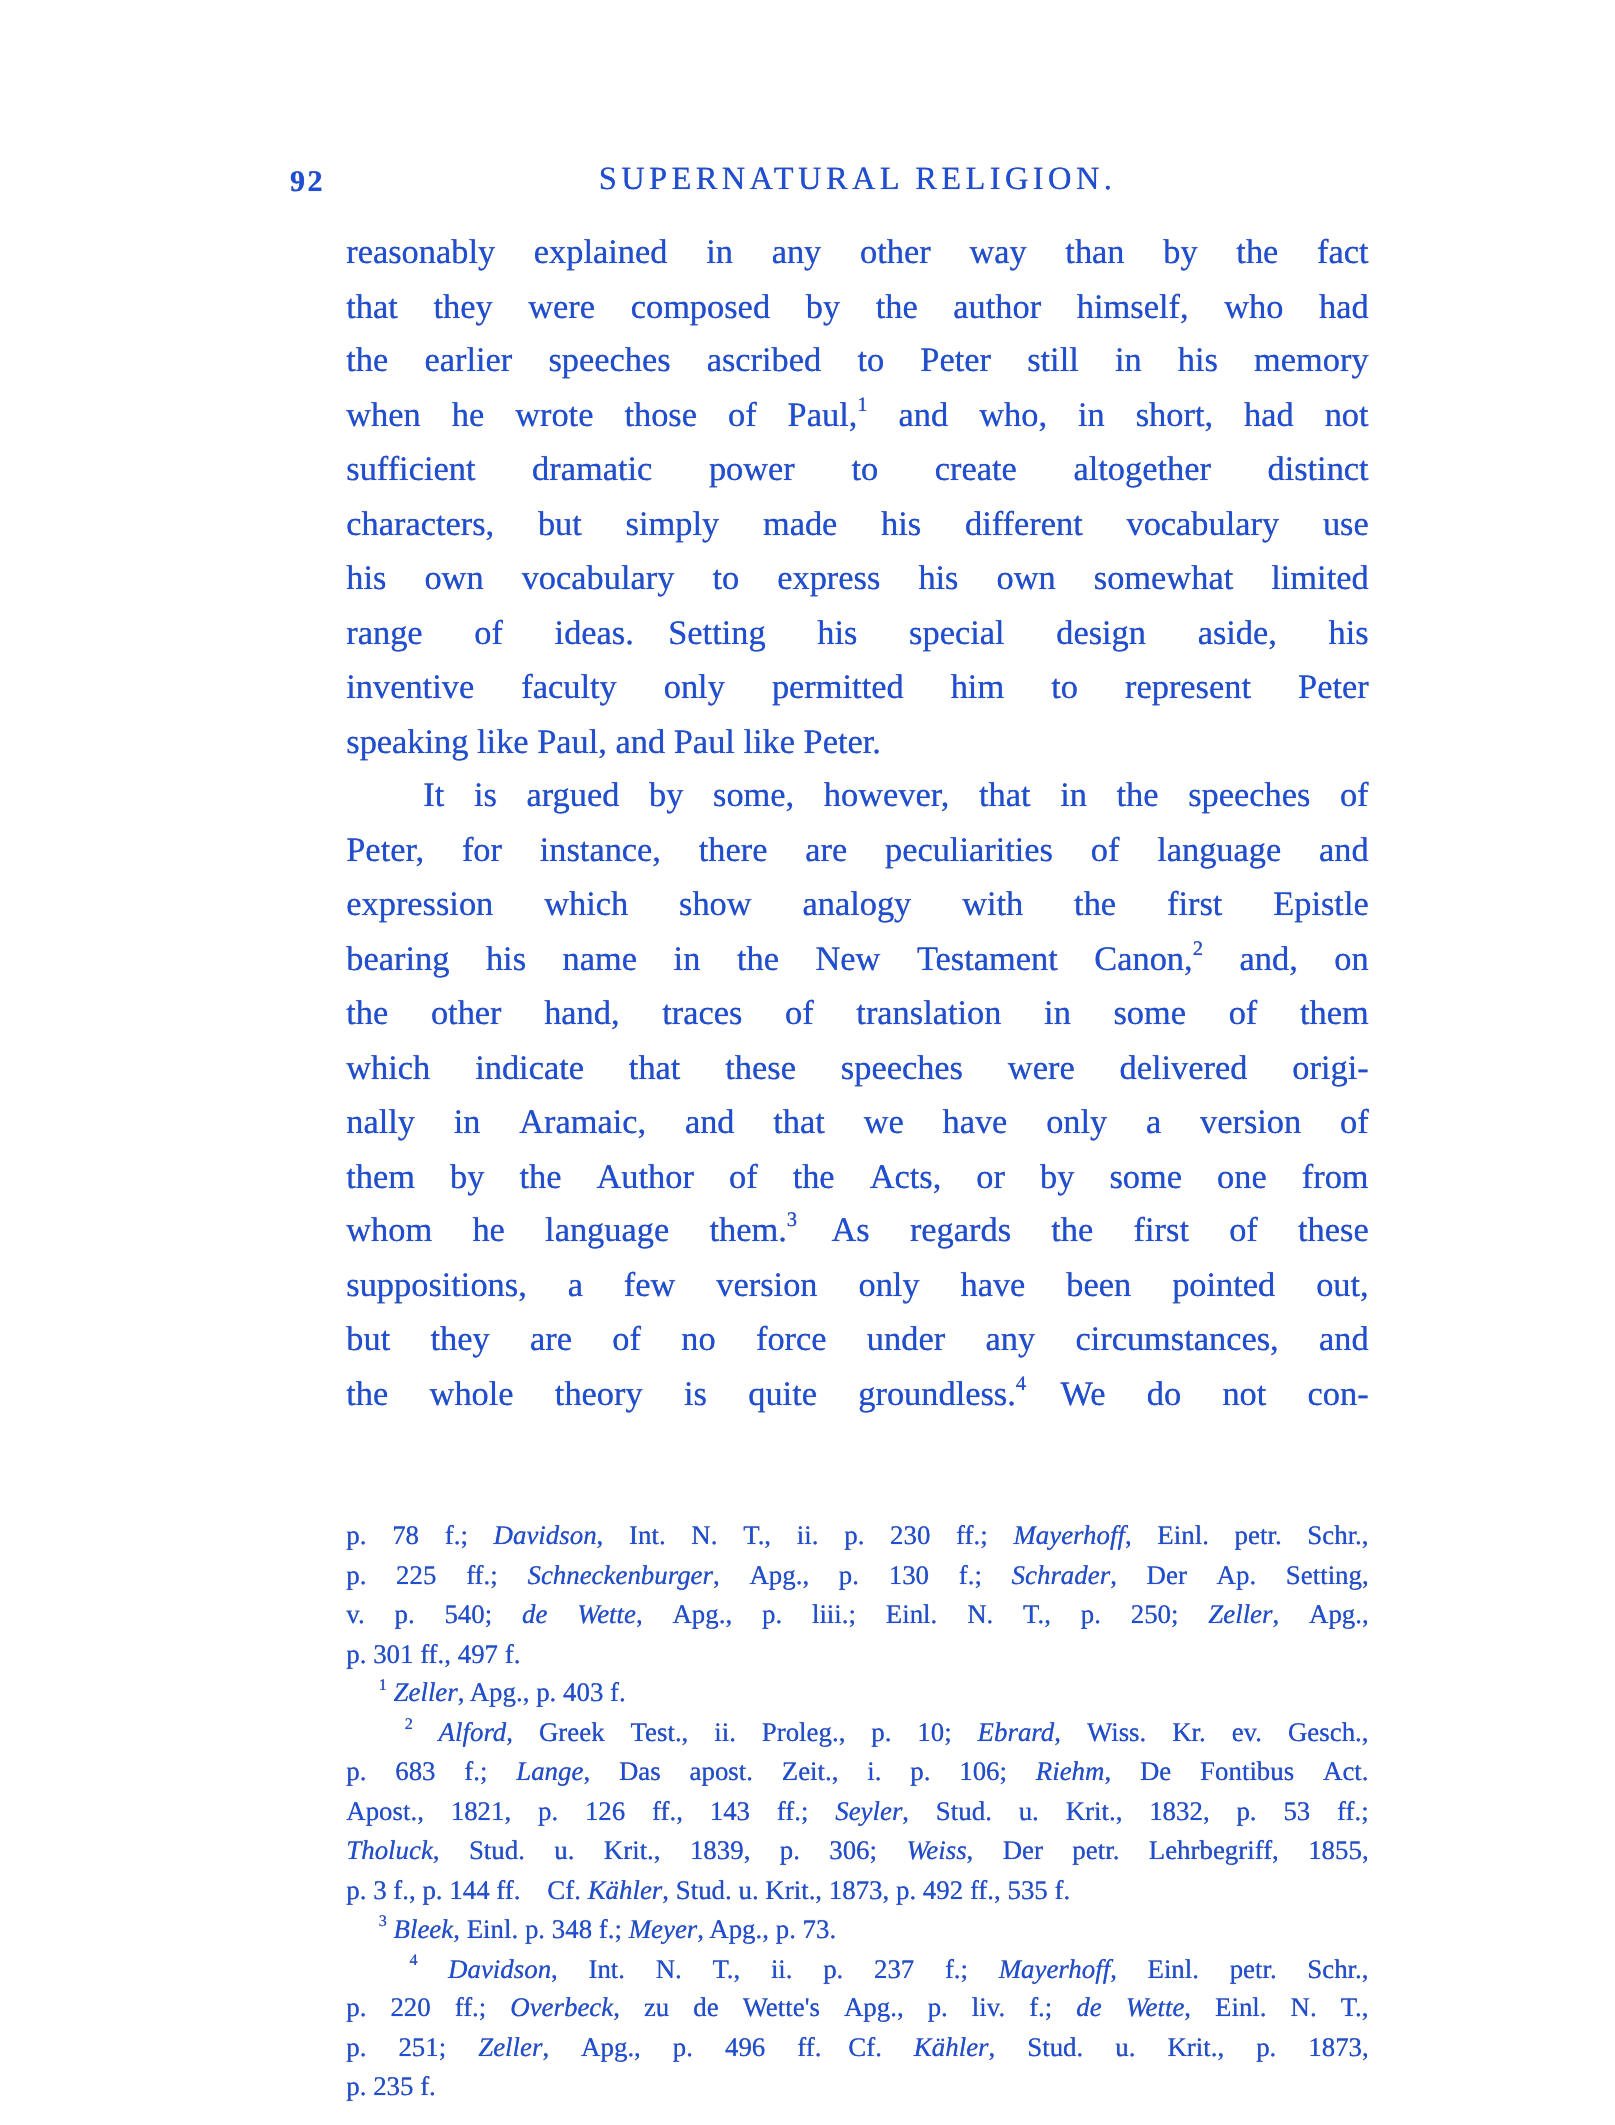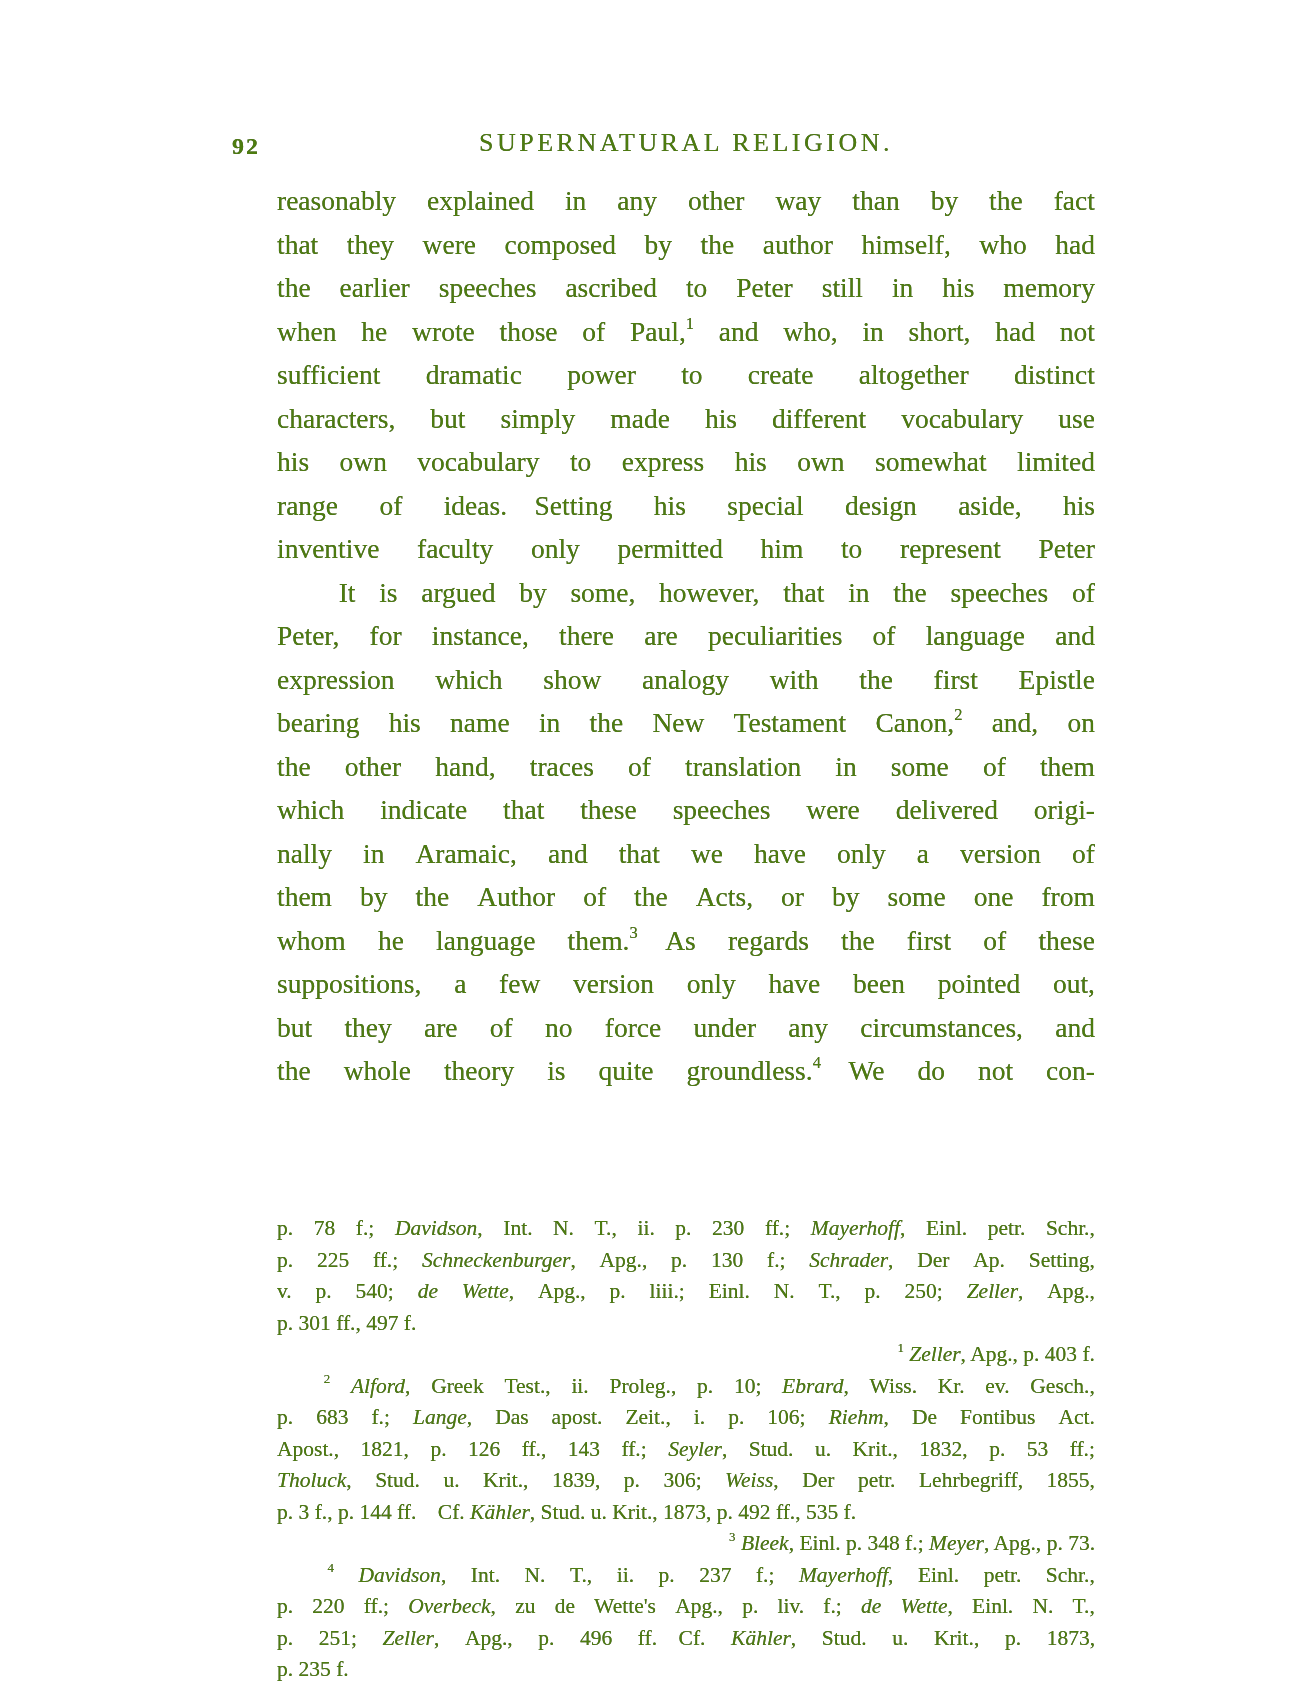--- a/index.html
+++ b/index.html
@@ -1,20 +1,20 @@
 <!DOCTYPE html>
 <html><head>
 <meta charset="utf-8">
 <style>
   html,body{margin:0;padding:0;background:#e8e8e8;}
   .page{
     position:relative;
     width:1292px;height:1700px;
     background:#ffffff;
-    color:#4d7c0f;
+    color:#1d4ed8;
     font-family:"Liberation Serif","DejaVu Serif",serif;
     overflow:hidden;
     text-shadow:0 0 0.6px rgba(10,10,10,0.65);
   }
   .header-row{position:absolute;top:128px;left:277px;width:818px;height:40px;}
   .page-num{
     position:absolute;left:-45px;top:5px;
     font-size:24px;font-weight:bold;letter-spacing:2px;
   }
   .page-title{
@@ -29,21 +29,21 @@
     height:43.5px;
     font-size:27.5px;
     display:flex;justify-content:space-between;align-items:baseline;
   }
   .fline{
     height:31.5px;
     font-size:21.5px;
     display:flex;justify-content:space-between;align-items:baseline;
   }
   .bline.end,.fline.end{display:block;}
-  .fline.end.indent{text-indent:26px;text-align:right;}
+  .fline.end.indent{text-indent:26px;}
   .w{white-space:pre;}
   .it{font-style:italic;}
   sup{
     font-size:0.60em;
     line-height:0;
     position:relative;top:-0.1em;
     vertical-align:super;
     letter-spacing:0;
   }
   .spacer-b{flex:0 0 38px;}
@@ -151,20 +151,21 @@
       <div class="bline">
         <span class="w"><span>inventive</span></span>
         <span class="w"><span>faculty</span></span>
         <span class="w"><span>only</span></span>
         <span class="w"><span>permitted</span></span>
         <span class="w"><span>him</span></span>
         <span class="w"><span>to</span></span>
         <span class="w"><span>represent</span></span>
         <span class="w"><span>Peter</span></span>
       </div>
+      <div class="bline end"><span class="w"><span>speaking</span></span> <span class="w"><span>like</span></span> <span class="w"><span>Paul,</span></span> <span class="w"><span>and</span></span> <span class="w"><span>Paul</span></span> <span class="w"><span>like</span></span> <span class="w"><span>Peter.</span></span></div>
       <div class="bline indent">
         <span class="spacer-b"></span>
         <span class="w"><span>It</span></span>
         <span class="w"><span>is</span></span>
         <span class="w"><span>argued</span></span>
         <span class="w"><span>by</span></span>
         <span class="w"><span>some,</span></span>
         <span class="w"><span>however,</span></span>
         <span class="w"><span>that</span></span>
         <span class="w"><span>in</span></span>

